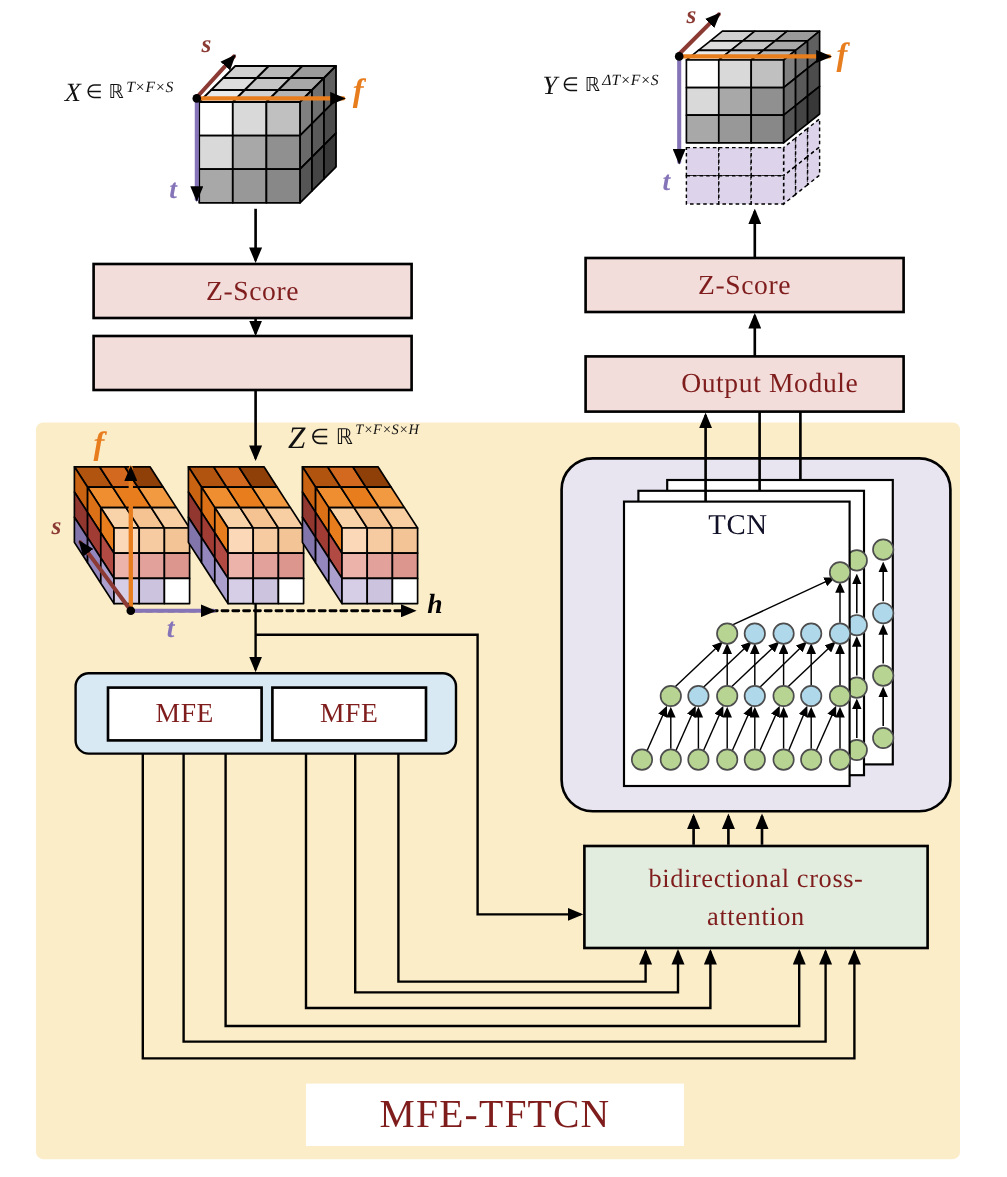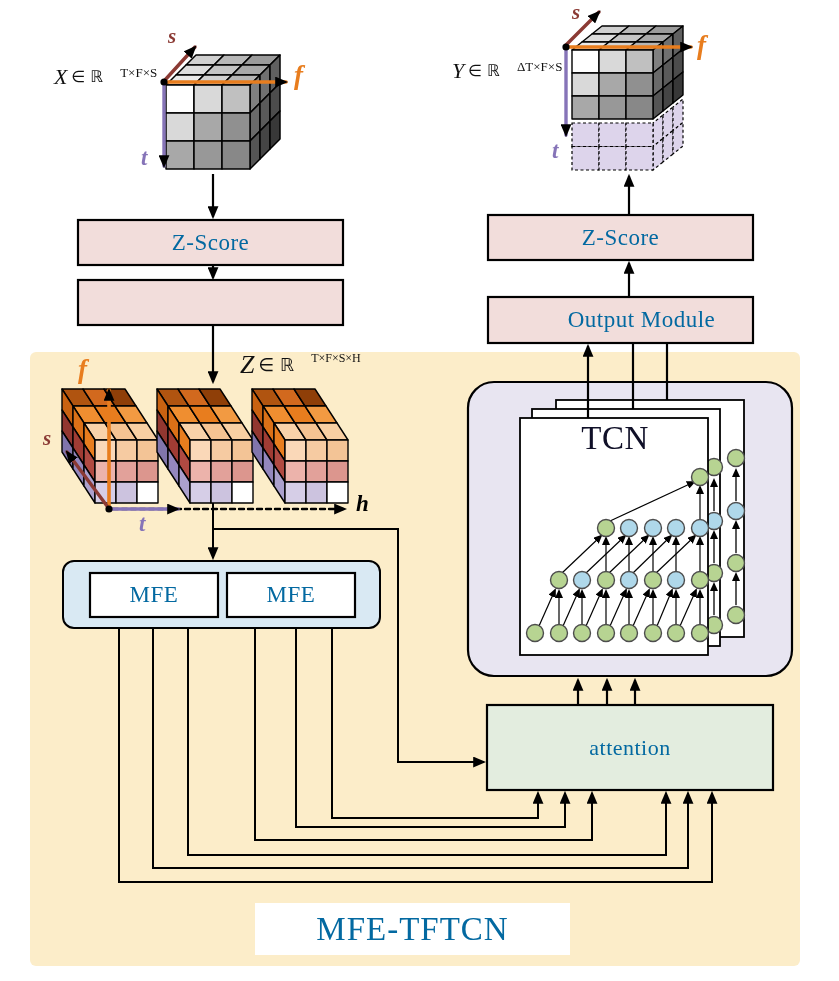--- a/index.html
+++ b/index.html
@@ -1,27 +1,27 @@
 <!DOCTYPE html>
 <html><head>
 <meta charset="utf-8">
 <style>
   html,body{margin:0;padding:0;background:#ffffff;}
   #canvas{position:relative;width:839px;height:981px;background:#ffffff;overflow:hidden;
           font-family:"Liberation Serif","DejaVu Serif",serif;}
   #gfx{position:absolute;left:0;top:0;}
   .boxlabel{position:absolute;display:flex;align-items:center;justify-content:center;
-            color:#0369a1;font-size:23px;letter-spacing:.5px;}
+            color:#7f1d1d;font-size:23px;letter-spacing:.5px;}
   .attn{flex-direction:column;font-size:22px;line-height:1.45;}
   .title{font-weight:normal;font-size:33px;letter-spacing:1px;}
-  .tcnlab{font-size:33px;color:#101028;}
+  .tcnlab{font-size:24px;color:#101028;}
   .tensor-label{position:absolute;display:flex;align-items:flex-start;color:#111;}
   .tvar{font-style:italic;font-size:22px;margin-right:4px;line-height:1;}
   .trel{font-family:"DejaVu Sans","DejaVu Serif",serif;font-size:16px;padding-top:3px;line-height:1;}
-  .tsup{font-size:13px;margin-left:17px;padding-top:0px;line-height:1;}
+  .tsup{font-style:italic;font-size:13px;margin-left:2px;padding-top:0px;line-height:1;}
   .big .tvar{font-size:26px;} .big .trel{font-size:18px;padding-top:4px;} .big .tsup{font-size:12px;}
   .axis{position:absolute;font-weight:bold;font-style:italic;line-height:1;}
 </style>
 </head>
 <body>
 
 <div id="canvas">
 
 <svg id="gfx" width="839" height="981" viewBox="0 0 839 981">
   <defs>
@@ -336,17 +336,18 @@
 <div class="axis" style="left:139px;top:512px;font-size:23px;color:#8674B8">t</div>
 <div class="axis" style="left:356px;top:492px;font-size:23px;color:#000">h</div>
 
 <div class="boxlabel" style="left:78px;top:220px;width:265px;height:45px">Z-Score</div>
 <div class="boxlabel" style="left:488px;top:215px;width:265px;height:45px">Z-Score</div>
 <div class="boxlabel" style="left:488px;top:297px;width:307px;height:46px">Output Module</div>
 <div class="boxlabel" style="left:90px;top:573px;width:128px;height:44px">MFE</div>
 <div class="boxlabel" style="left:227px;top:573px;width:128px;height:44px">MFE</div>
 <div class="boxlabel tcnlab" style="left:555px;top:423px;width:120px;height:30px">TCN</div>
 <div class="boxlabel attn" style="left:487px;top:705px;width:286px;height:85px">
+  <span>bidirectional cross-</span>
   <span>attention</span>
 </div>
 <div class="boxlabel title" style="left:255px;top:903px;width:315px;height:52px">MFE-TFTCN</div>
 
 </div>
 
 </body></html>

